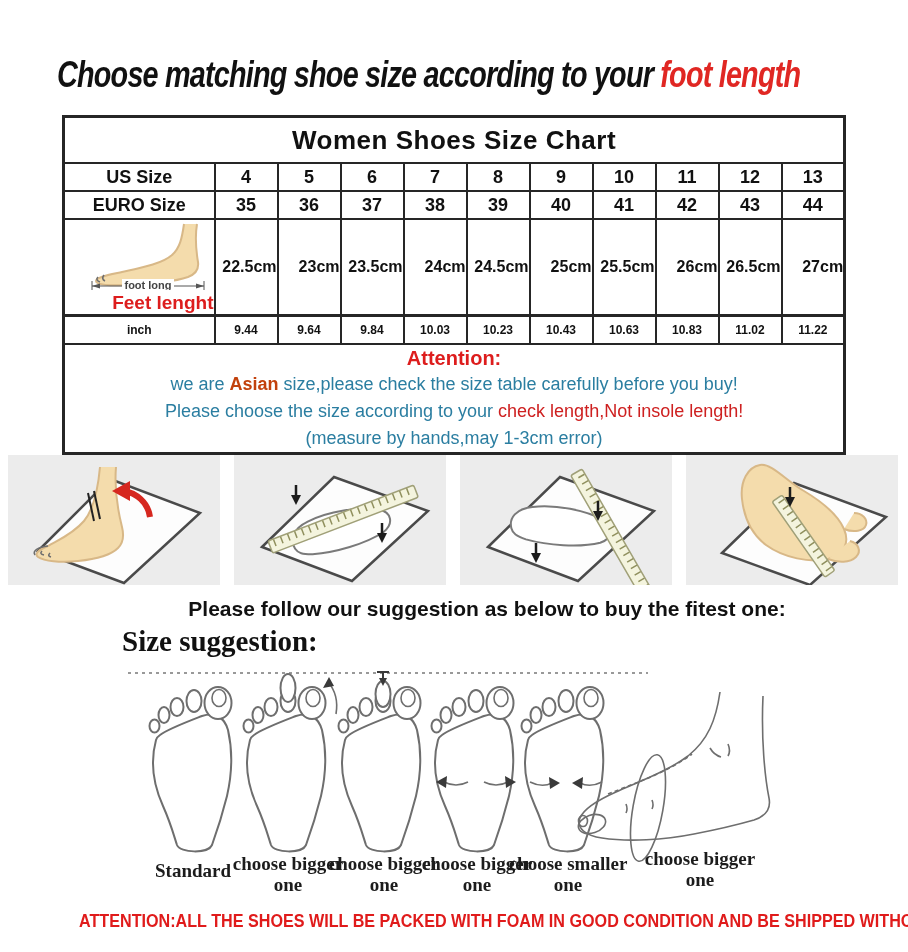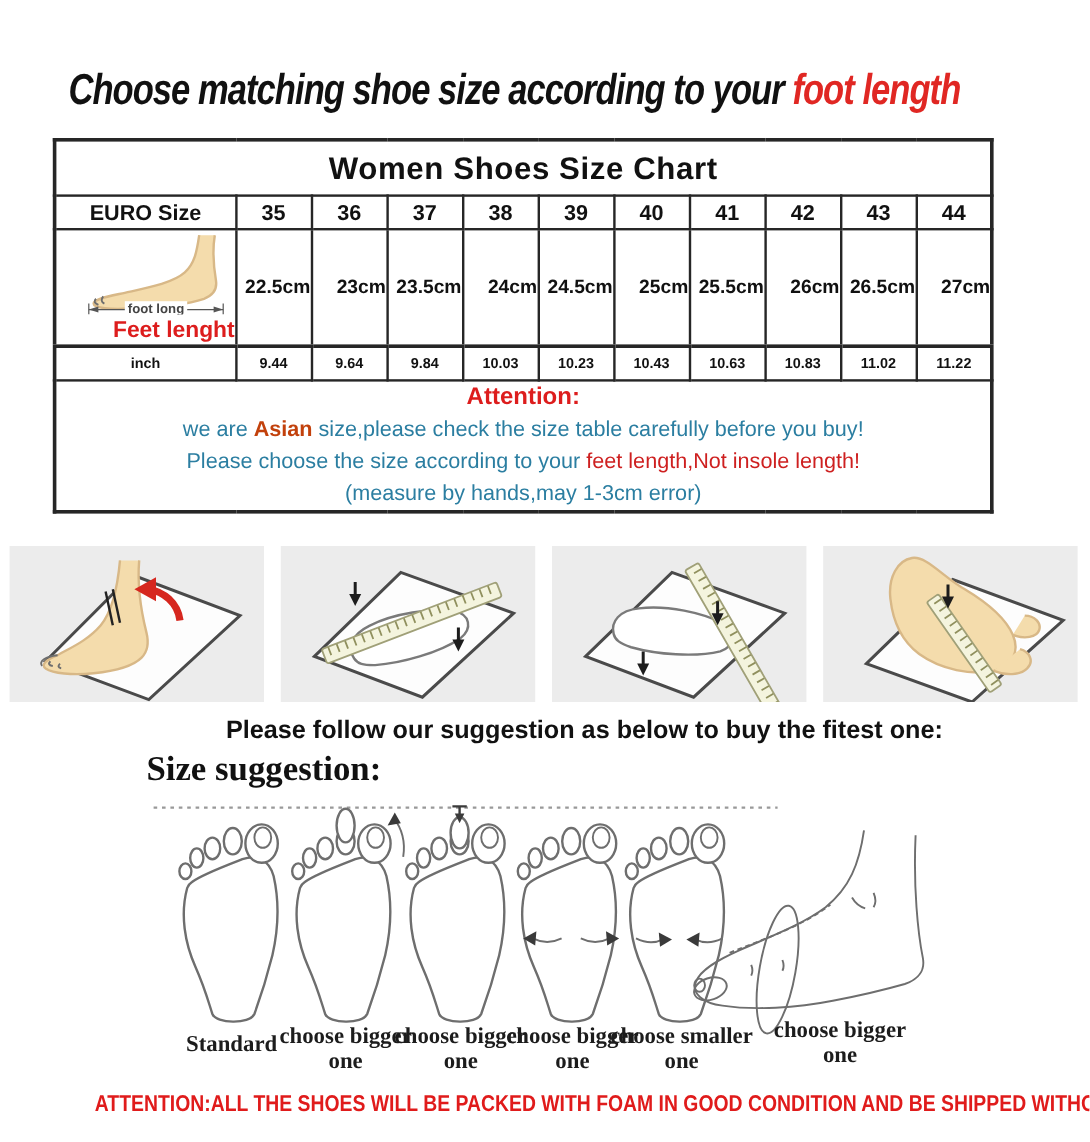--- a/index.html
+++ b/index.html
@@ -8,21 +8,21 @@
 
   
   .h-pink{position:absolute;left:57px;top:0px;margin:0;font-size:34px;white-space:nowrap;}
   .h-pink .cond{color:#EA3E96;}
   .h-black{position:absolute;left:57px;top:54px;margin:0;font-size:36px;white-space:nowrap;}
   .cond{display:inline-block;transform:scaleX(.80);transform-origin:0 50%;
         font-style:italic;font-weight:bold;letter-spacing:-1px;}
   .h-black .hl{color:#E02723;}
 
   
-  .chart-wrap{position:absolute;left:44px;top:115px;width:708px;}
+  .chart-wrap{position:absolute;left:62px;top:115px;width:708px;}
   table.size-chart{border-collapse:collapse;table-layout:fixed;width:784px;
                    border:3px solid #262626;}
   table.size-chart td{border:2px solid #262626;text-align:center;vertical-align:middle;
                       padding:0;overflow:hidden;}
   td.t-title{height:44px;font-size:26px;font-weight:bold;letter-spacing:.5px;}
   tr.r-small td{height:26px;font-size:18px;font-weight:bold;}
   tr.r-feet td{height:94px;font-size:16px;font-weight:bold;text-align:right;}
   tr.r-inch td{height:26px;font-size:12px;font-weight:bold;border-top:3px solid #262626;}
   td.lbl{font-weight:bold;}
   .feet-cell{position:relative;}
@@ -80,20 +80,33 @@
           <col style="width:63px">
         <col style="width:63px">
           <col style="width:63px">
           <col style="width:63px">
           <col style="width:63px">
           <col style="width:63px">
       </colgroup>
       <tbody>
           <tr>
         <td class="t-title" colspan="11">Women Shoes Size Chart</td>
+      </tr>
+      <tr class="r-small">
+        <td class="lbl">US Size</td>
+        <td>4</td>
+        <td>5</td>
+        <td>6</td>
+        <td>7</td>
+        <td>8</td>
+        <td>9</td>
+        <td>10</td>
+        <td>11</td>
+        <td>12</td>
+        <td>13</td>
       </tr>
       <tr class="r-small">
         <td class="lbl">EURO Size</td>
         <td>35</td>
         <td>36</td>
         <td>37</td>
         <td>38</td>
         <td>39</td>
         <td>40</td>
         <td>41</td>
@@ -137,21 +150,21 @@
         <td>10.43</td>
         <td>10.63</td>
         <td>10.83</td>
         <td>11.02</td>
         <td>11.22</td>
       </tr>
       <tr>
         <td class="t-attn" colspan="11">
           <div class="attn-title">Attention:</div>
           <div class="attn-line"><span>we are </span><span class="red">Asian</span><span> size,please check the size table carefully before you buy!</span></div>
-          <div class="attn-line"><span>Please choose the size according to your </span><span class="red2">feet length,Not insole length!</span></div>
+          <div class="attn-line"><span>Please choose the size according to your </span><span class="red2">check length,Not insole length!</span></div>
           <div class="attn-line">(measure by hands,may 1-3cm error)</div>
         </td>
       </tr>
     </tbody>
       </table>
   </div>
 
   <div class="steps">
     <svg class="step" viewBox="0 0 212 130">
       <polygon class="paper" points="30,96 102,24 192,58 116,128"></polygon>

